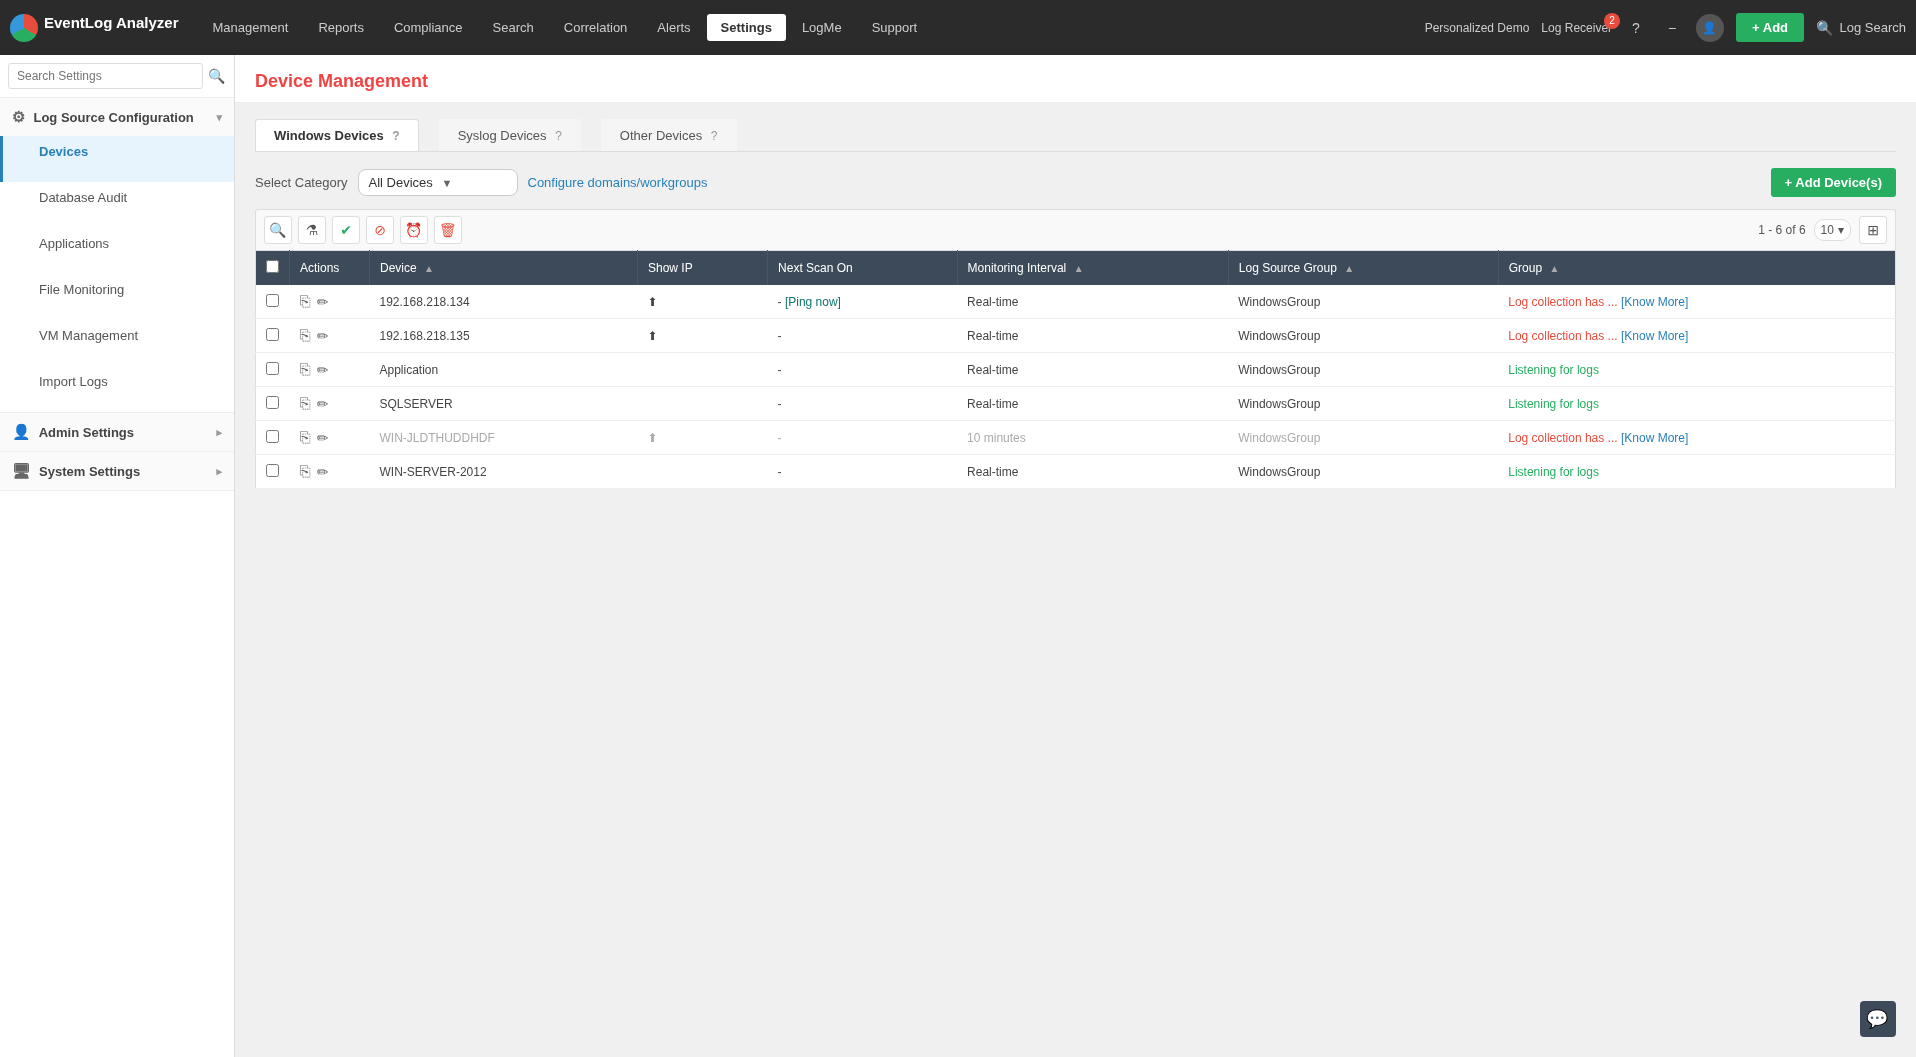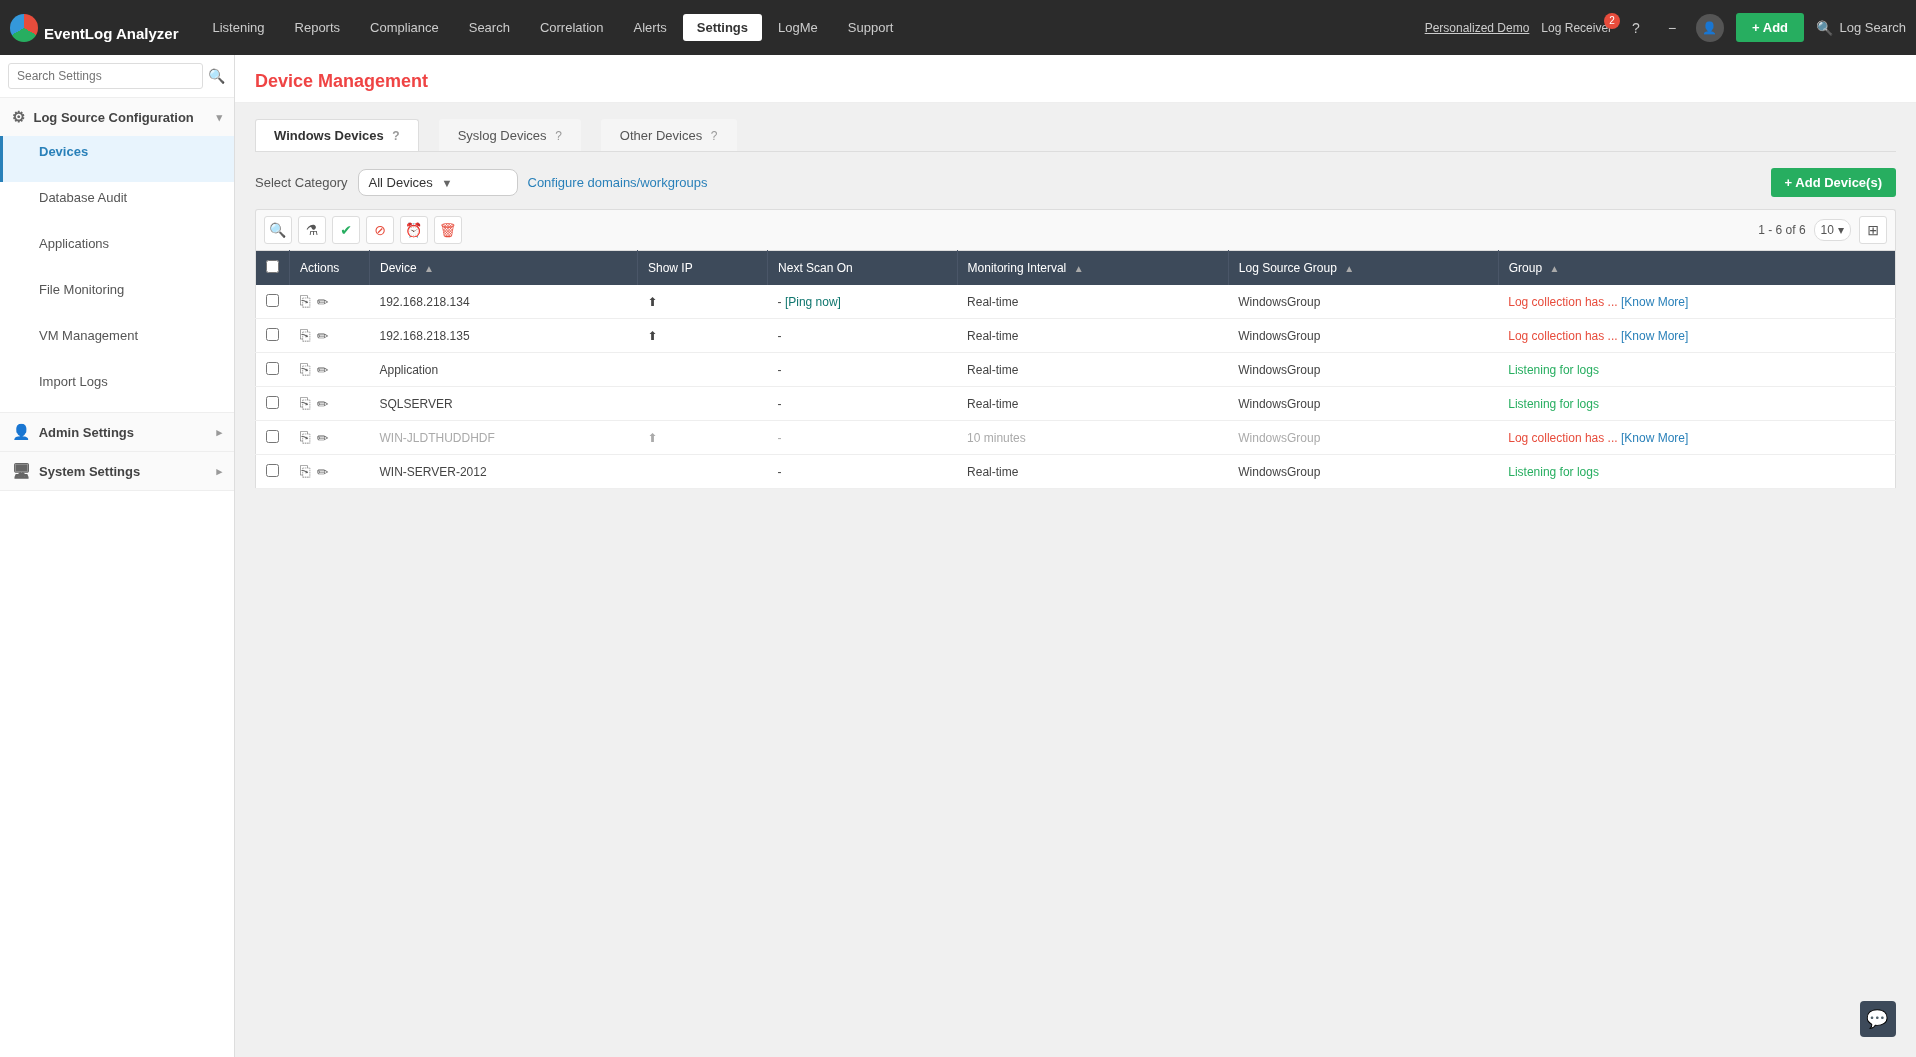--- a/index.html
+++ b/index.html
@@ -9,21 +9,21 @@
     .top-nav {
       background: #2b2b2b;
       height: 55px;
       display: flex;
       align-items: center;
       padding: 0 10px;
       position: relative;
     }
     .top-nav .brand {
       display: flex;
-      align-items: flex-end;
+      align-items: flex-start;
       gap: 6px;
       color: #fff;
       font-size: 15px;
       font-weight: bold;
       margin-right: 20px;
       white-space: nowrap;
     }
     .brand-icon {
       width: 28px;
       height: 28px;
@@ -47,21 +47,21 @@
     .nav-item.active {
       background: #fff;
       color: #333;
       font-weight: bold;
     }
     .top-nav-right {
       display: flex;
       align-items: center;
       gap: 12px;
     }
-    .personalized-demo { color: #ccc; font-size: 12px; text-decoration: underline; }
+    .personalized-demo { color: #ccc; font-size: 12px; }
     .log-receiver {
       color: #ccc;
       font-size: 12px;
       position: relative;
       cursor: pointer;
     }
     .log-receiver .badge {
       background: #e74c3c;
       color: #fff;
       border-radius: 50%;
@@ -378,21 +378,21 @@
   </style>
 </head>
 <body>
 
 <div class="top-nav">
   <div class="brand">
     <div class="brand-icon"></div>
     <span>EventLog Analyzer</span>
   </div>
   <nav>
-    <div class="nav-item">Listening</div>
+    <div class="nav-item">Management</div>
     <div class="nav-item">Reports</div>
     <div class="nav-item">Compliance</div>
     <div class="nav-item">Search</div>
     <div class="nav-item">Correlation</div>
     <div class="nav-item">Alerts</div>
     <div class="nav-item active">Settings</div>
     <div class="nav-item">LogMe</div>
     <div class="nav-item">Support</div>
   </nav>
   <div class="top-nav-right">

